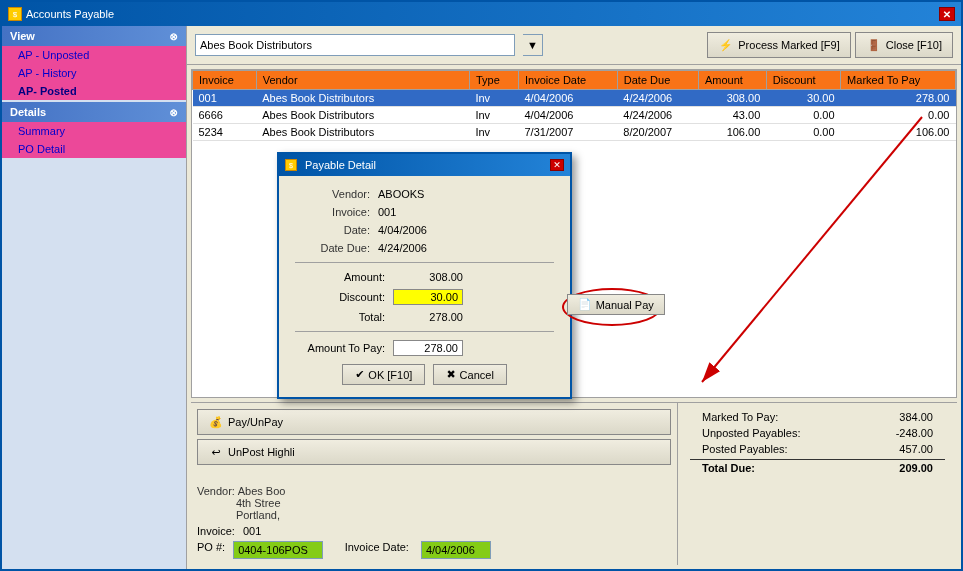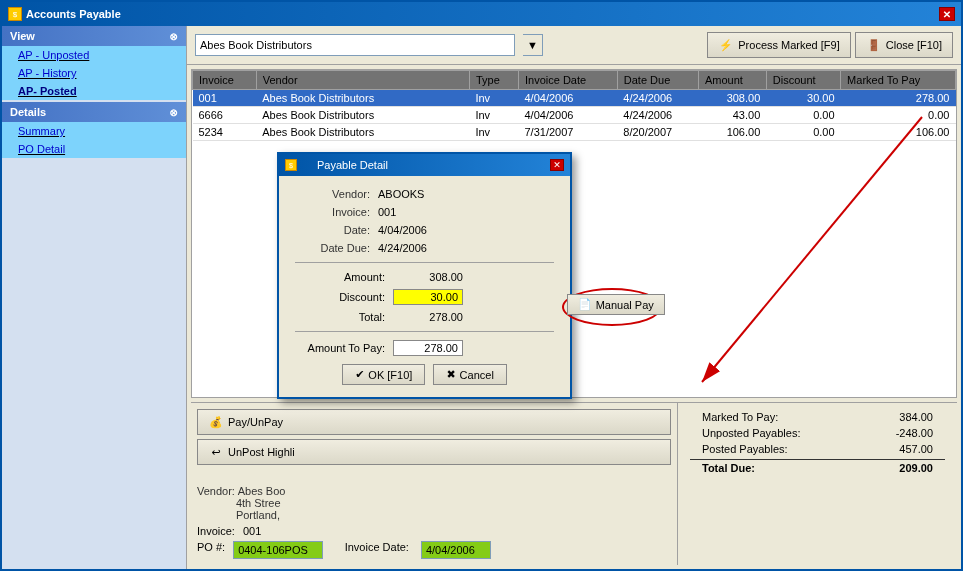--- a/index.html
+++ b/index.html
@@ -24,21 +24,21 @@
     }
     
     .titlebar-left { display: flex; align-items: center; gap: 4px; }
     .titlebar-icon { 
       width: 14px; height: 14px; 
       background: #ffcc00; 
       border: 1px solid #cc8800;
       display: flex; align-items: center; justify-content: center;
       font-size: 8px;
     }
-    .titlebar-title { font-weight: bold; font-size: 11px; text-align: right; }
+    .titlebar-title { font-weight: normal; font-size: 11px; text-align: right; }
     
     .close-btn {
       width: 16px; height: 14px;
       background: #cc0000;
       color: white;
       border: 1px solid #880000;
       display: flex; align-items: center; justify-content: center;
       cursor: pointer;
       font-weight: bold; font-size: 10px;
     }
@@ -64,21 +64,21 @@
       align-items: center;
       justify-content: space-between;
       font-weight: bold;
       font-size: 11px;
     }
     
     .sidebar-header .chevron {
       font-size: 10px;
     }
     
-    .sidebar-items { background: #7dd3fc; text-decoration: underline; }
+    .sidebar-items { background: #ec4899; }
     .sidebar-item {
       padding: 3px 16px;
       color: #0000cc;
       cursor: pointer;
     }
     .sidebar-item.active { font-weight: bold; color: #000080; }
     
     .right-panel { flex: 1; display: flex; flex-direction: column; }
     
     .toolbar {
@@ -120,21 +120,21 @@
     }
     
     .btn-icon {
       width: 16px; height: 16px;
       display: flex; align-items: center; justify-content: center;
     }
     
     .grid-area { flex: 1; overflow: auto; background: white; border: 1px solid #a0a0a0; margin: 4px; position: relative; }
     
     table { width: 100%; border-collapse: collapse; }
-    thead tr { background: #737373; margin-left: 7px; }
+    thead tr { background: #f97316; margin-left: 7px; }
     th { 
       padding: 3px 6px; 
       border: 1px solid #a0a0a0; 
       text-align: left;
       font-weight: normal;
       white-space: nowrap;
     }
     td { 
       padding: 2px 6px; 
       border-bottom: 1px solid #e0e0e0;
@@ -211,21 +211,21 @@
     .modal-titlebar {
       background: linear-gradient(to right, #0054a6, #2383d8);
       color: white;
       padding: 4px 6px;
       display: flex;
       align-items: center;
       justify-content: space-between;
       height: 22px;
     }
     
-    .modal-title-left { display: flex; align-items: flex-end; gap: 20px; }
+    .modal-title-left { display: flex; align-items: flex-end; gap: 8px; }
     
     .modal-close {
       width: 14px; height: 12px;
       background: #cc0000;
       color: white;
       border: 1px solid #880000;
       display: flex; align-items: center; justify-content: center;
       cursor: pointer;
       font-size: 9px;
     }

